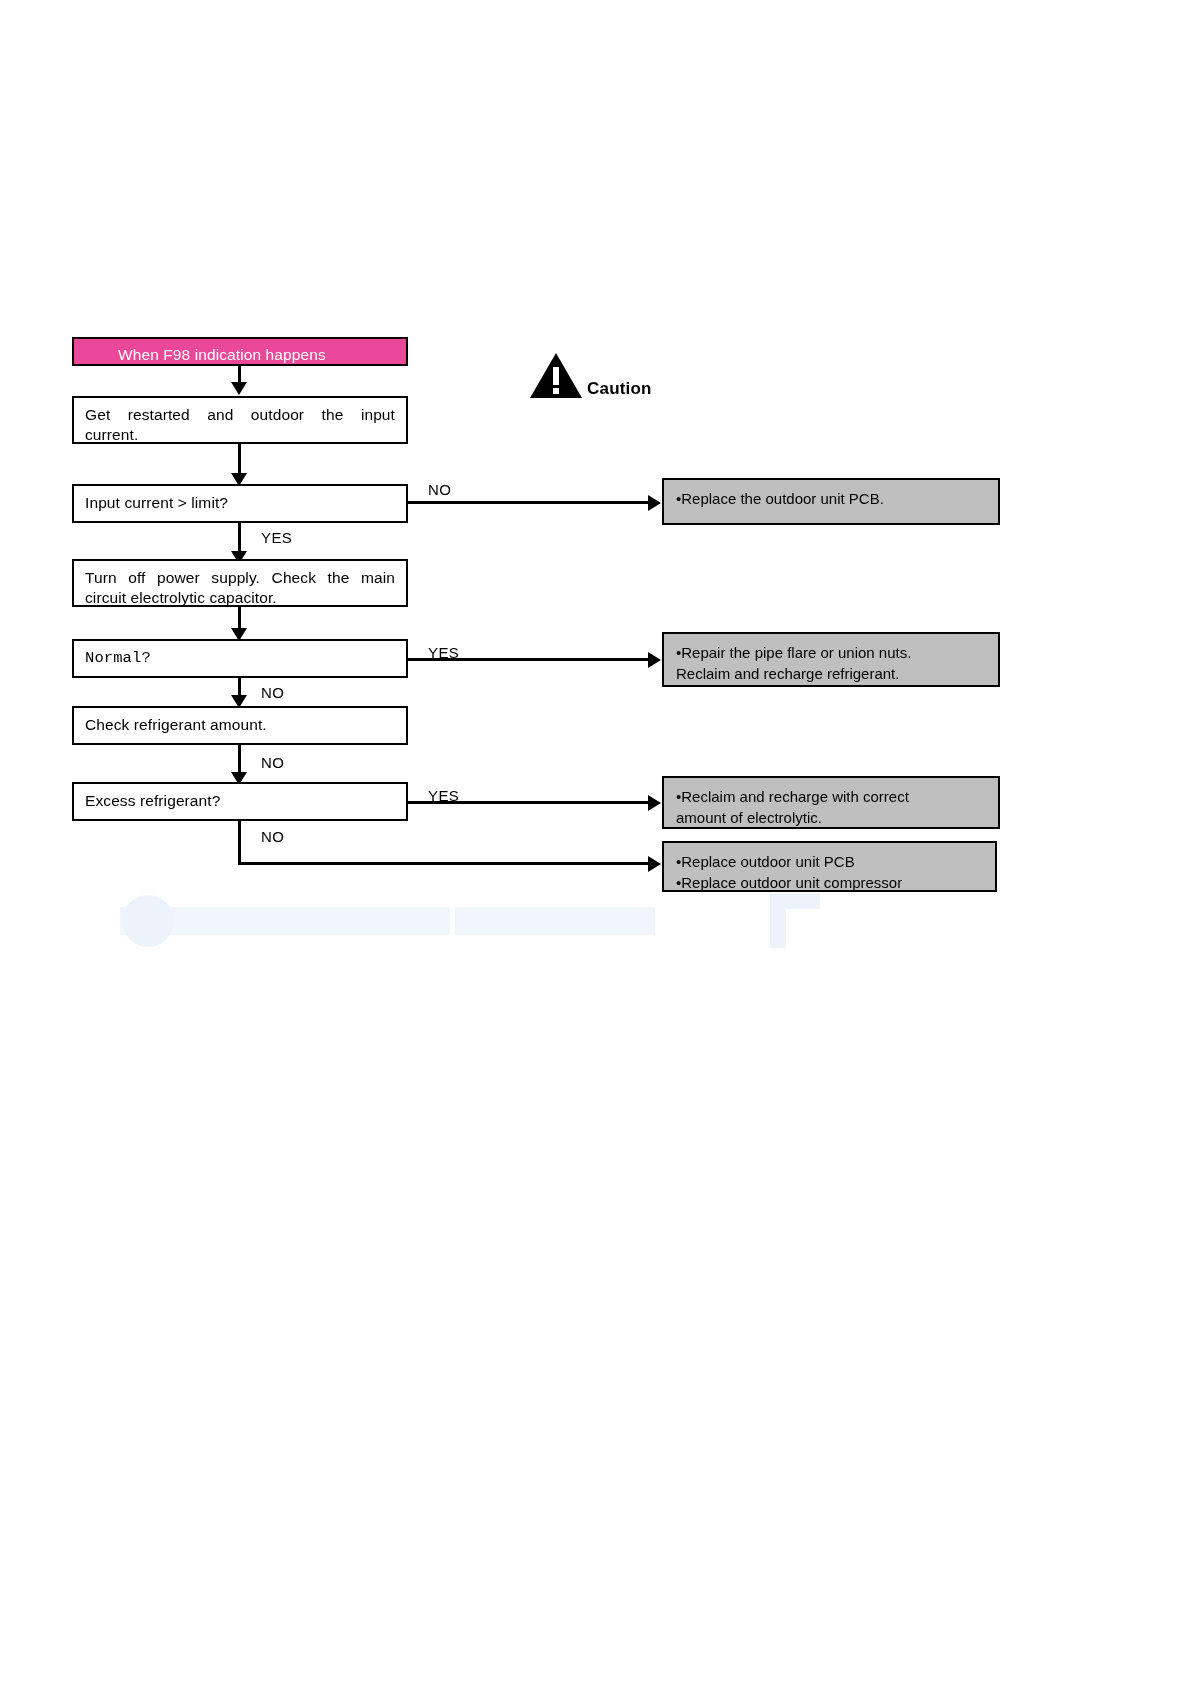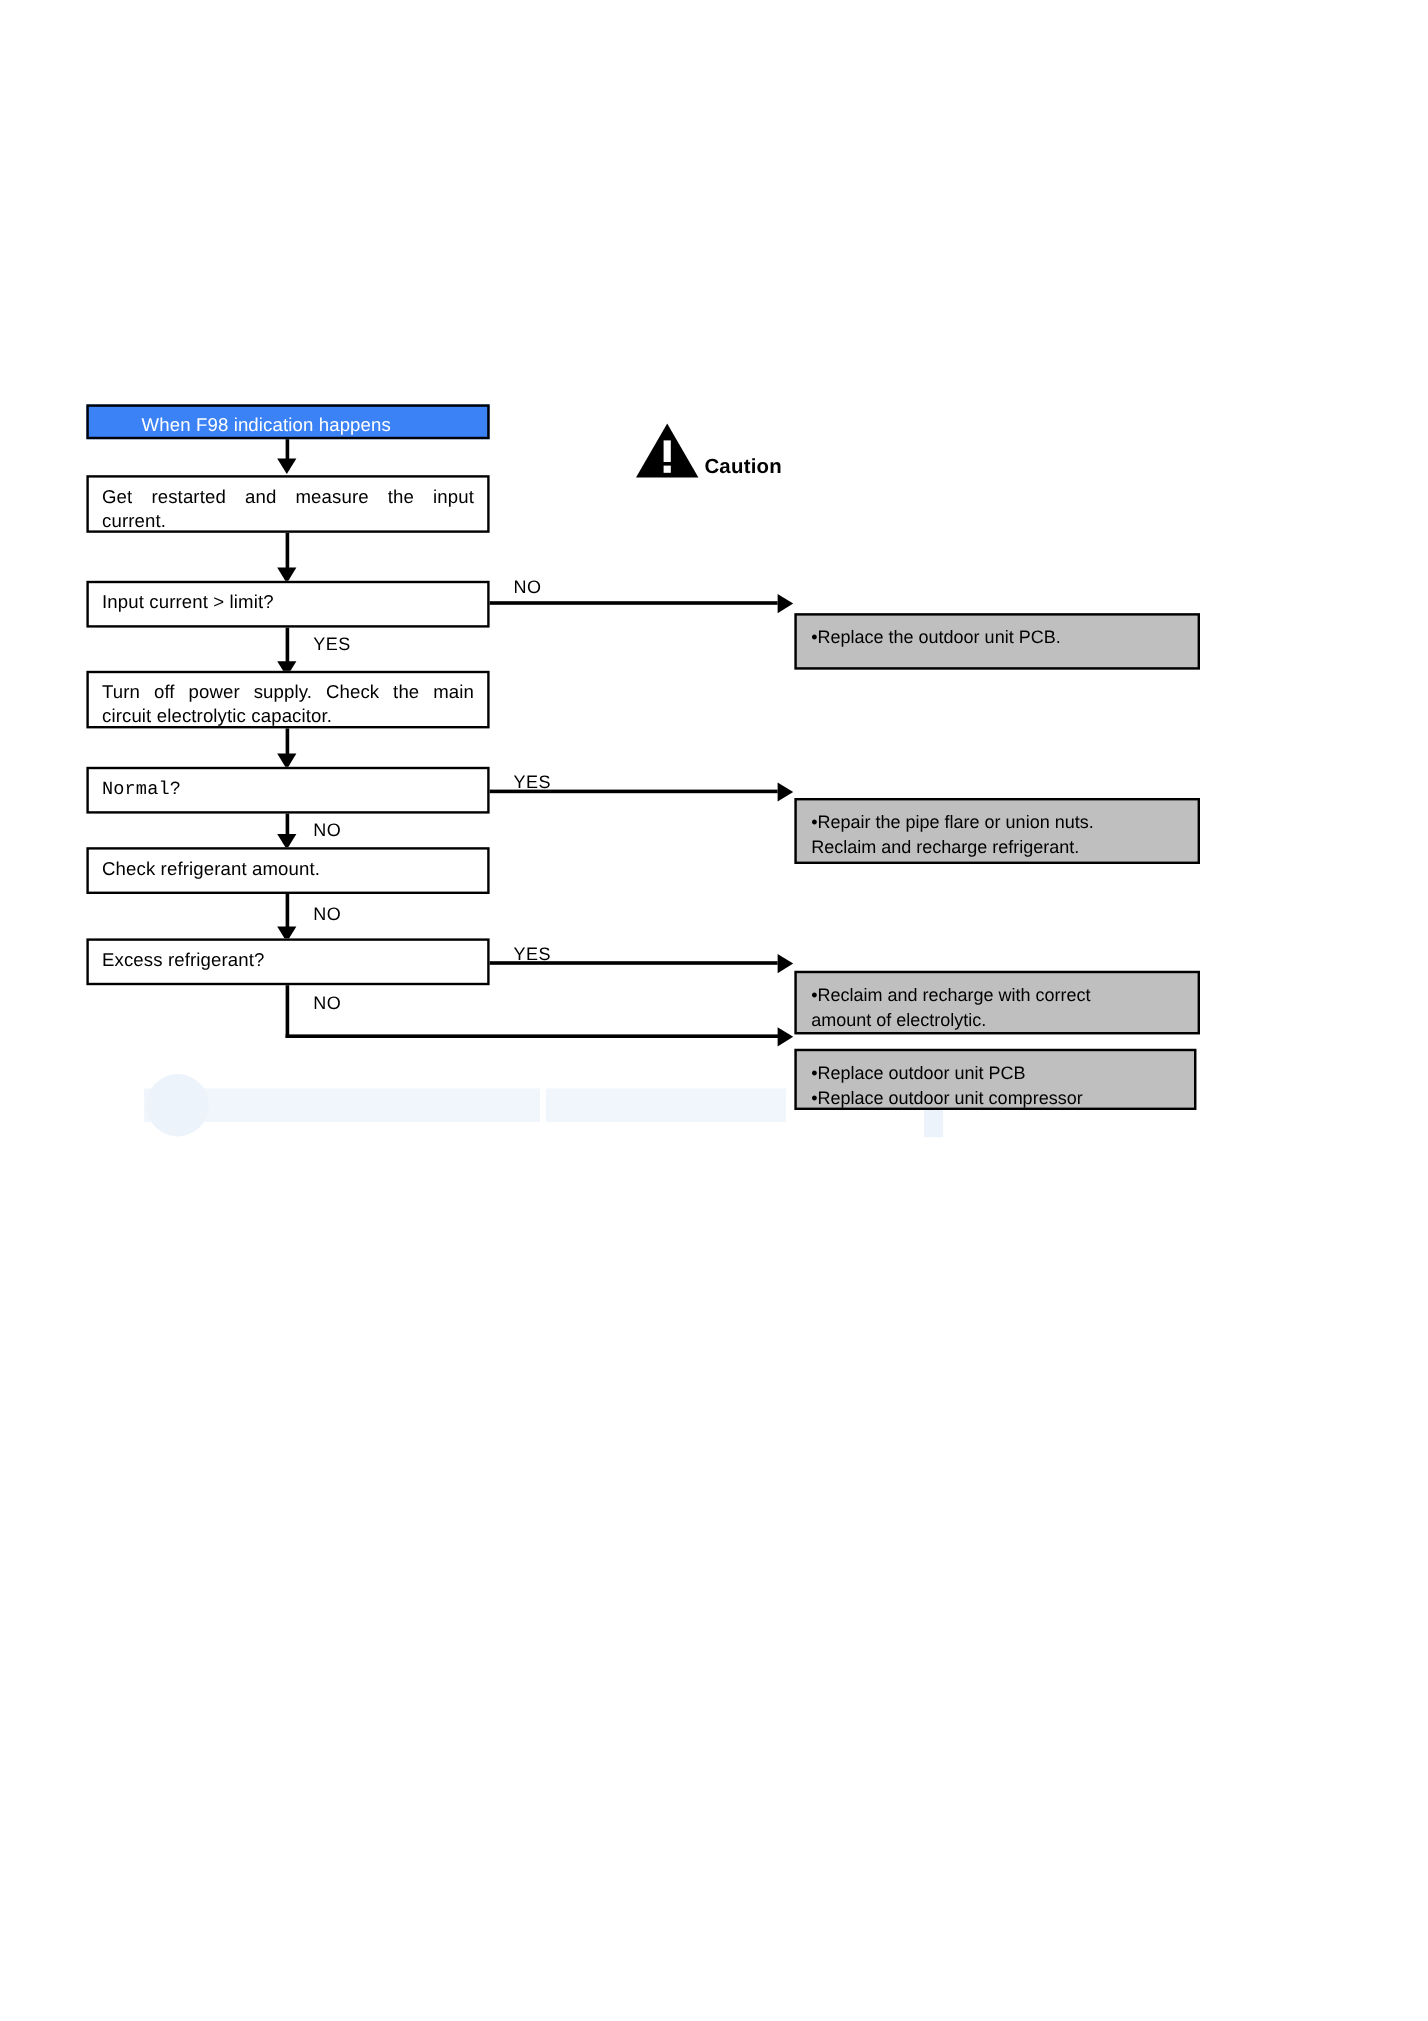--- a/index.html
+++ b/index.html
@@ -27,37 +27,36 @@
     padding: 7px 11px 6px 11px;
     letter-spacing: .1px;
   }
   .fbox.just {
     text-align: justify;
     text-align-last: left;
   }
   .fbox.just > span { display: block; }
 
   .fbox.header {
-    background: #3b82f6;
+    background: #ec4899;
     color: #ffffff;
     border: 2px solid #000;
     padding-top: 6px;
     padding-bottom: 5px;
     padding-left: 44px;
   }
 
   .gbox {
     position: absolute;
     box-sizing: border-box;
     border: 2px solid #000;
     background: #bfbfbf;
     font-size: 15px;
     line-height: 21px;
     padding: 8px 10px 7px 12px;
-    margin-top: 33px;
   }
 
   
   .vline { position: absolute; width: 3px; background: #000; }
   .hline { position: absolute; height: 3px; background: #000; }
 
   .arrow-down {
     position: absolute;
     width: 0; height: 0;
     border-left: 8px solid transparent;
@@ -134,21 +133,21 @@
 </div>
 
 <div class="fbox header" style="left:72px; top:337px; width:336px; height:29px;">
   <span>When F98 indication happens</span>
 </div>
 
 <div class="vline" style="left:238px; top:366px; height:26px;"></div>
 <div class="arrow-down" style="left:231px; top:382px;"></div>
 
 <div class="fbox just" style="left:72px; top:396px; width:336px; height:48px;">
-  <span style="text-align:justify; text-align-last:justify;">Get restarted and measure the input</span>
+  <span style="text-align:justify; text-align-last:justify;">Get restarted and outdoor the input</span>
   <span>current.</span>
 </div>
 
 <div class="vline" style="left:238px; top:444px; height:39px;"></div>
 <div class="arrow-down" style="left:231px; top:473px;"></div>
 
 <div class="fbox" style="left:72px; top:484px; width:336px; height:39px;">
   <span>Input current &gt; limit?</span>
 </div>
 

